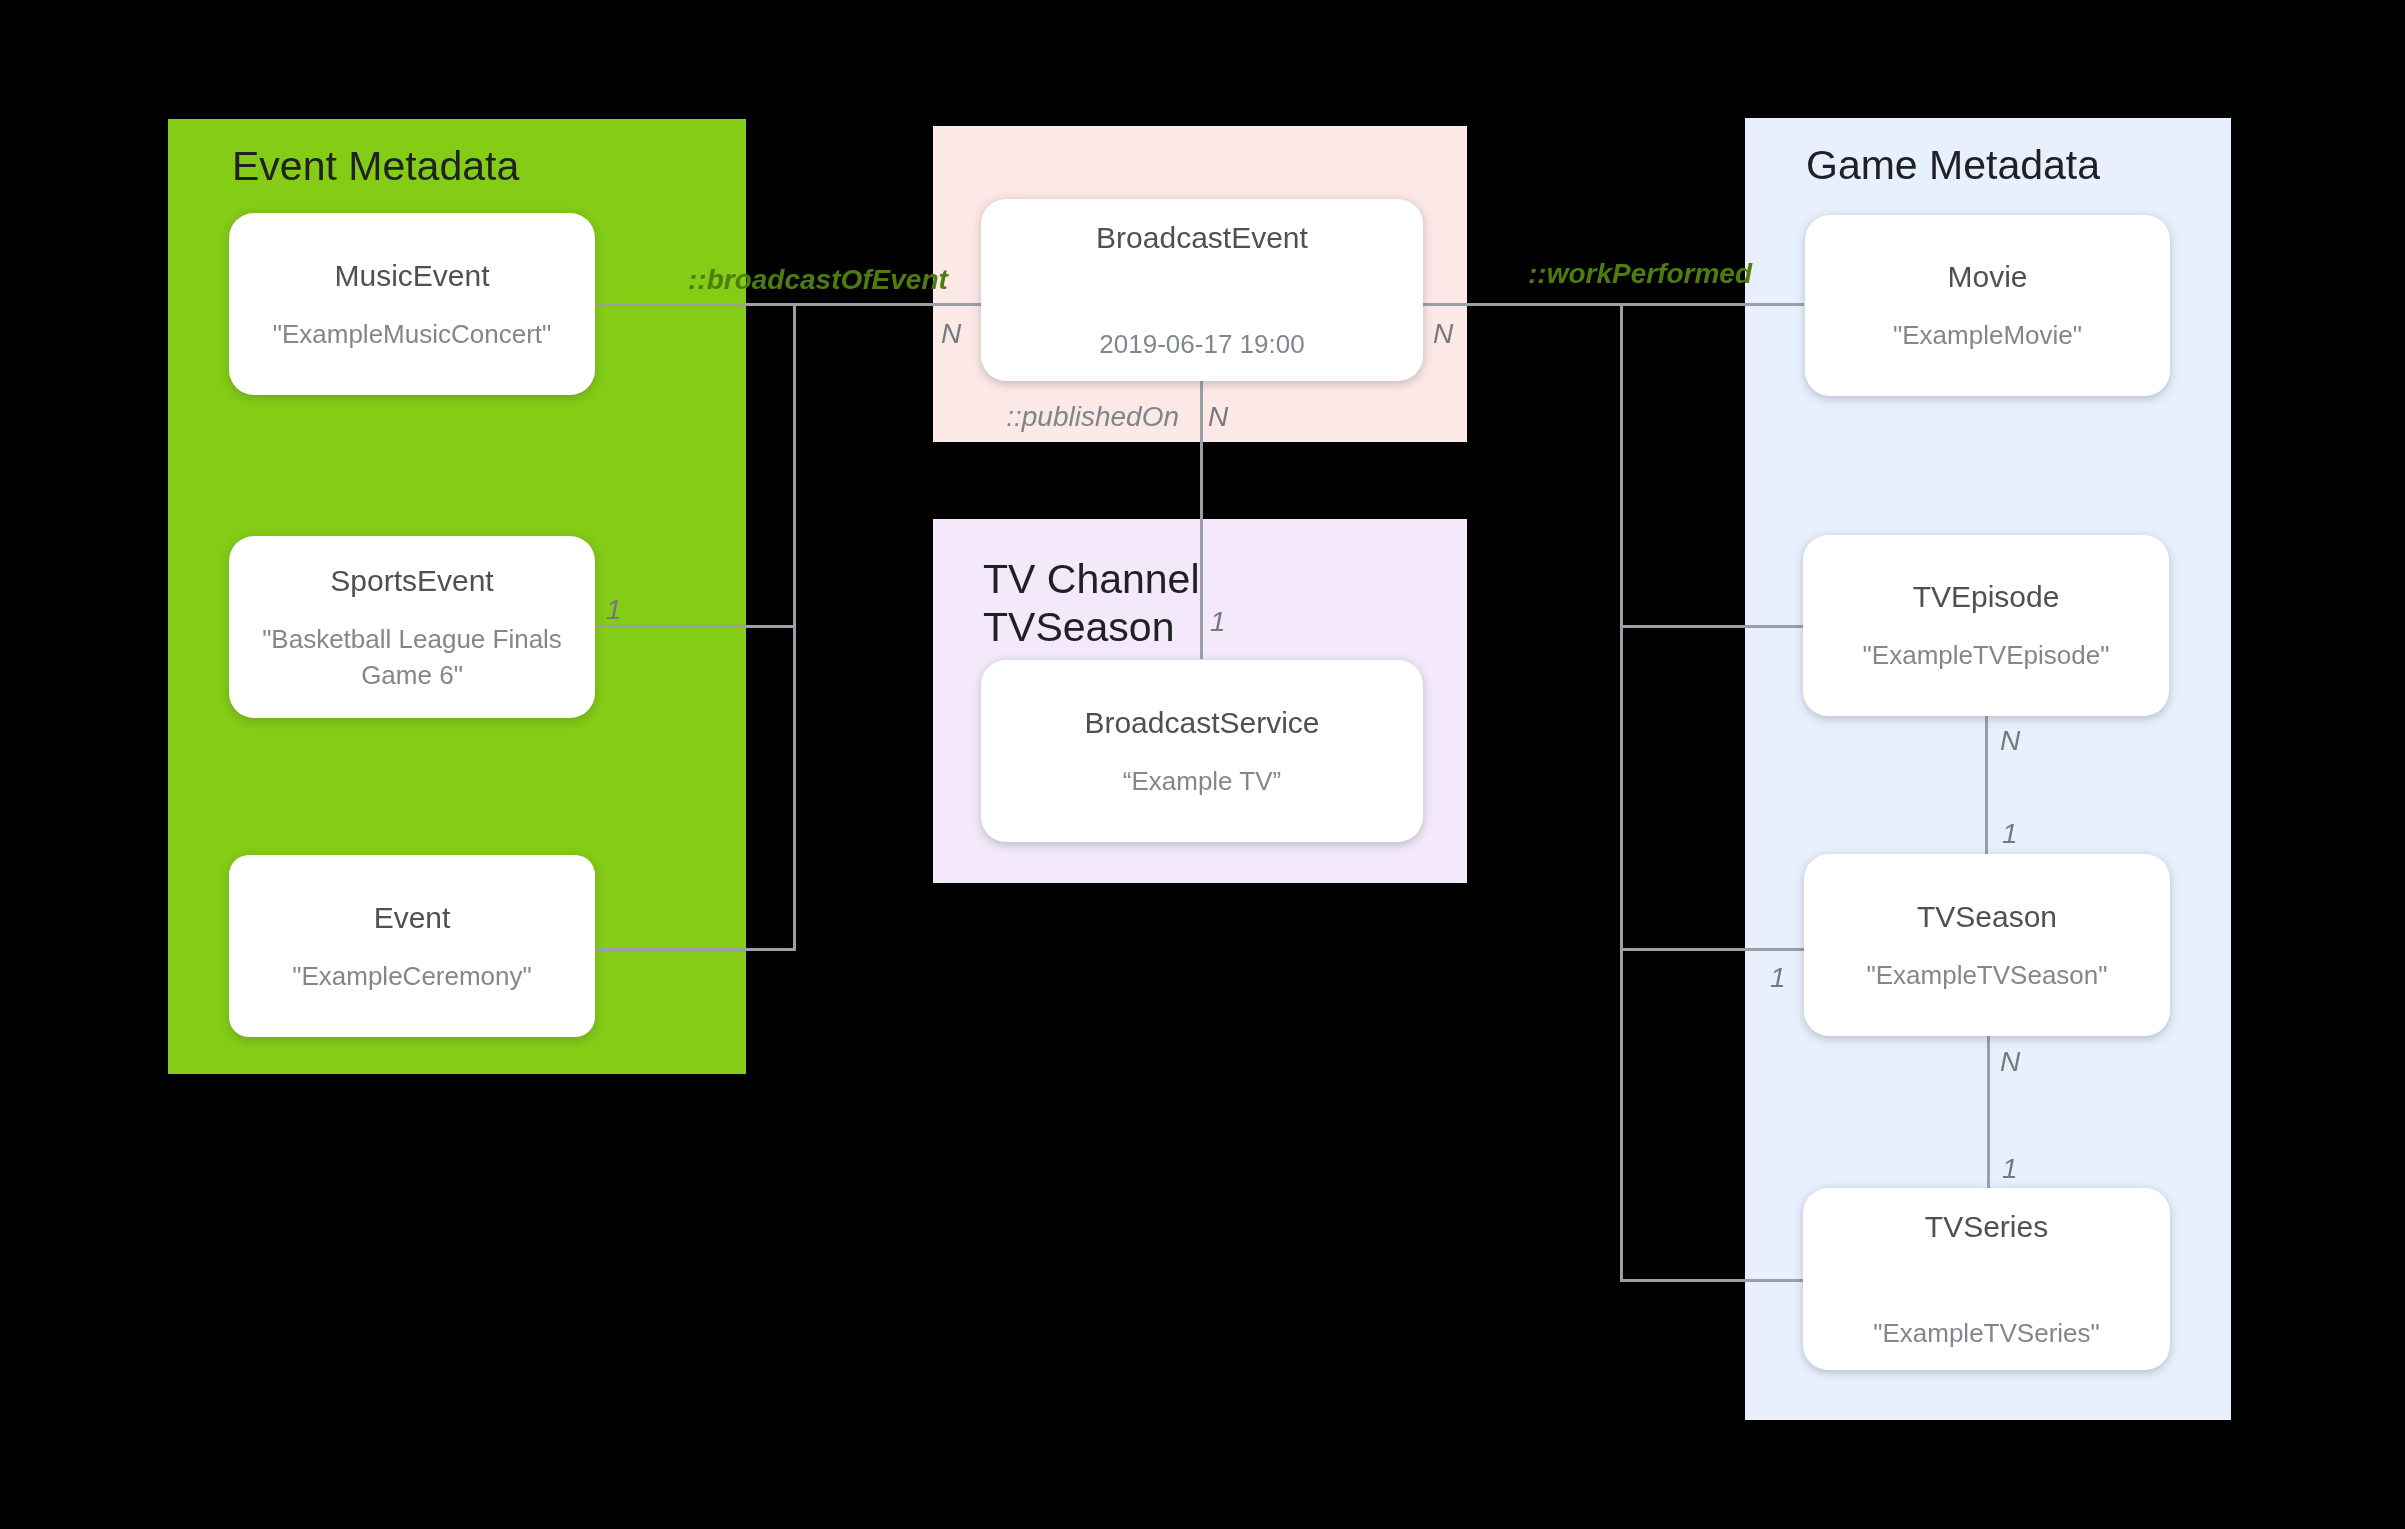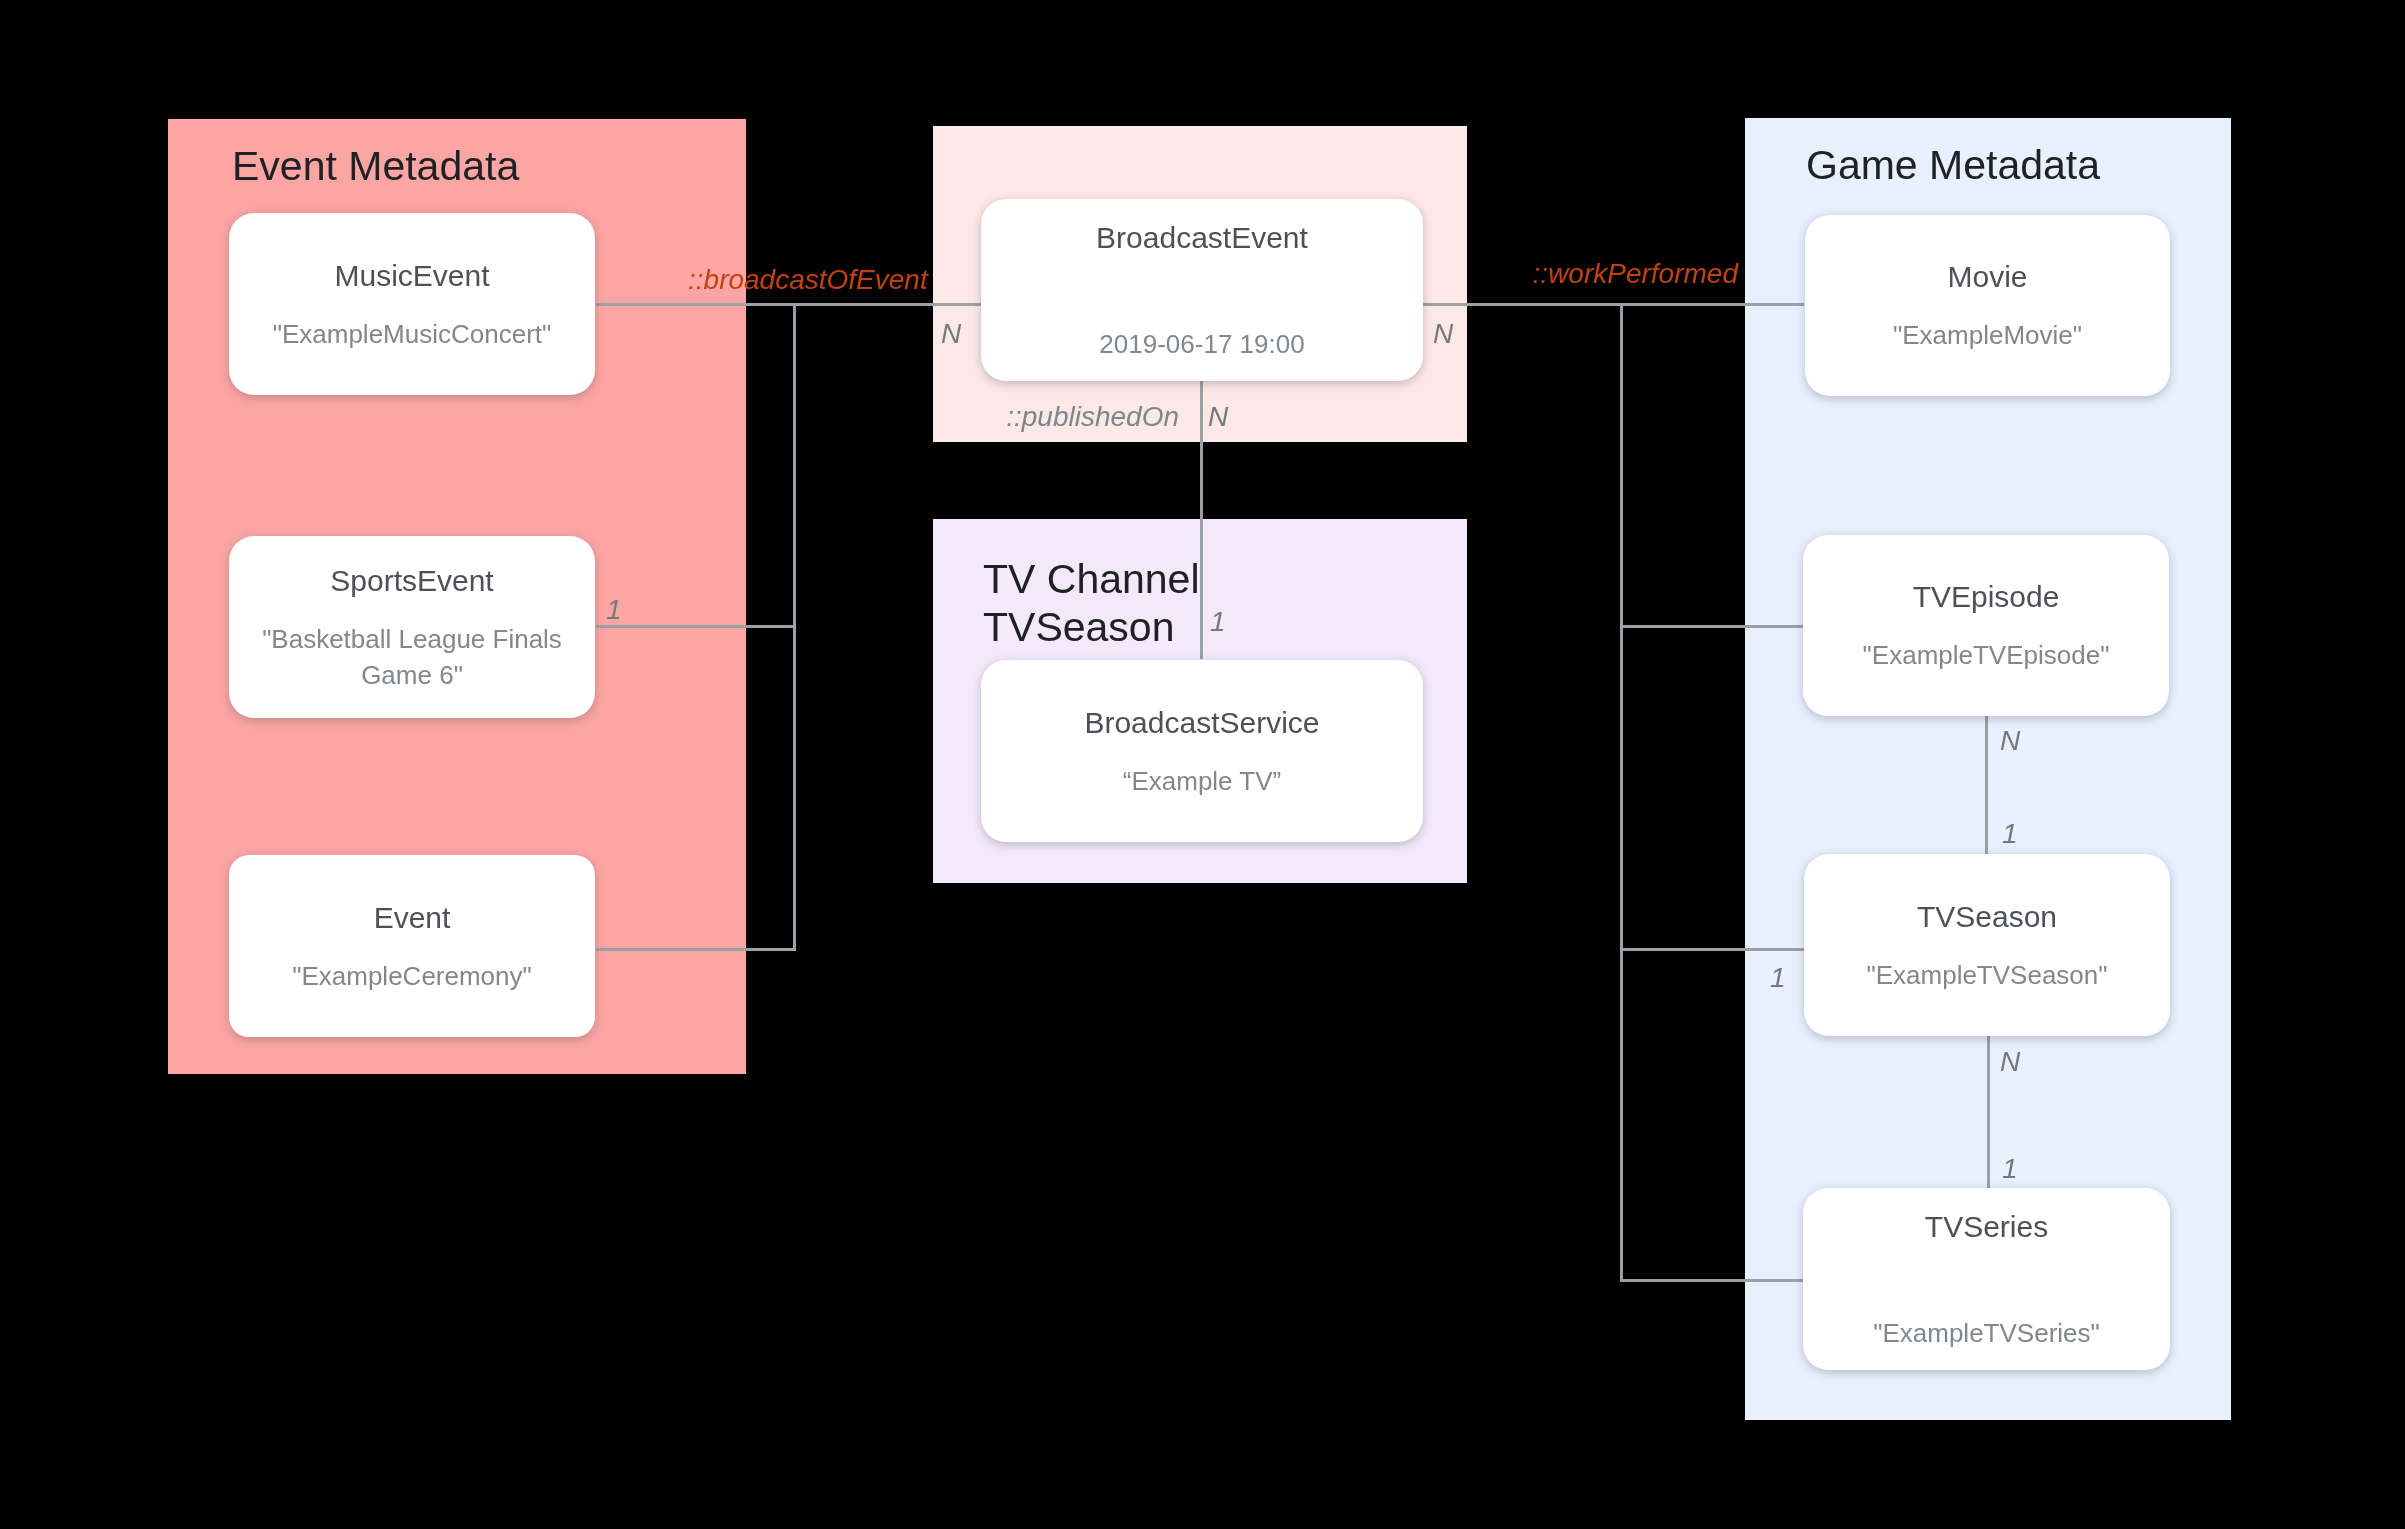--- a/index.html
+++ b/index.html
@@ -5,21 +5,21 @@
   html,body{margin:0;padding:0;}
   body{
     width:2405px;height:1529px;
     background:#000000;
     position:relative;
     overflow:hidden;
     font-family:"Liberation Sans", sans-serif;
   }
   
   .panel{position:absolute;}
-  #p-event   {left:168px;  top:119px; width:578px; height:955px;  background:#fca5a5;}
+  #p-event   {left:168px;  top:119px; width:578px; height:955px;  background:#84cc16;}
   #p-cast    {left:933px;  top:126px; width:534px; height:316px;  background:#fce8e6;}
   #p-channel {left:933px;  top:519px; width:534px; height:364px;  background:#f3e9fb;}
   #p-media   {left:1745px; top:118px; width:486px; height:1302px; background:#e8f0fe;}
   .panel-title{
     position:absolute;
     font-size:41px;line-height:48px;color:#202124;font-weight:400;
     white-space:pre-line;
   }
   #t-event  {left:64px; top:23px;}
   #t-channel{left:50px; top:36px; width:258px;}
@@ -60,22 +60,22 @@
   .card-title{
     font-size:30px;line-height:38px;color:#4d5156;margin-bottom:21px;
   }
   .card-value{
     font-size:26px;line-height:36px;color:#81878c;
   }
 
   
   .rel-label{
     position:absolute;
-    font-style:italic;font-weight:normal;
-    font-size:28px;line-height:32.5px;color:#c2410c;
+    font-style:italic;font-weight:bold;
+    font-size:28px;line-height:32.5px;color:#4d7c0f;
   }
   #rl-broadcast{left:688px;  top:264px; width:228px; text-align:right;}
   #rl-work     {left:1528px; top:258px; width:210px; text-align:right;}
   #rl-published{left:988px; top:401px; width:191px; text-align:right;
                 font-weight:normal;color:#7f868b;}
 
   
   .card-lbl{
     position:absolute;
     font-style:italic;font-size:28px;line-height:31px;color:#75797e;

